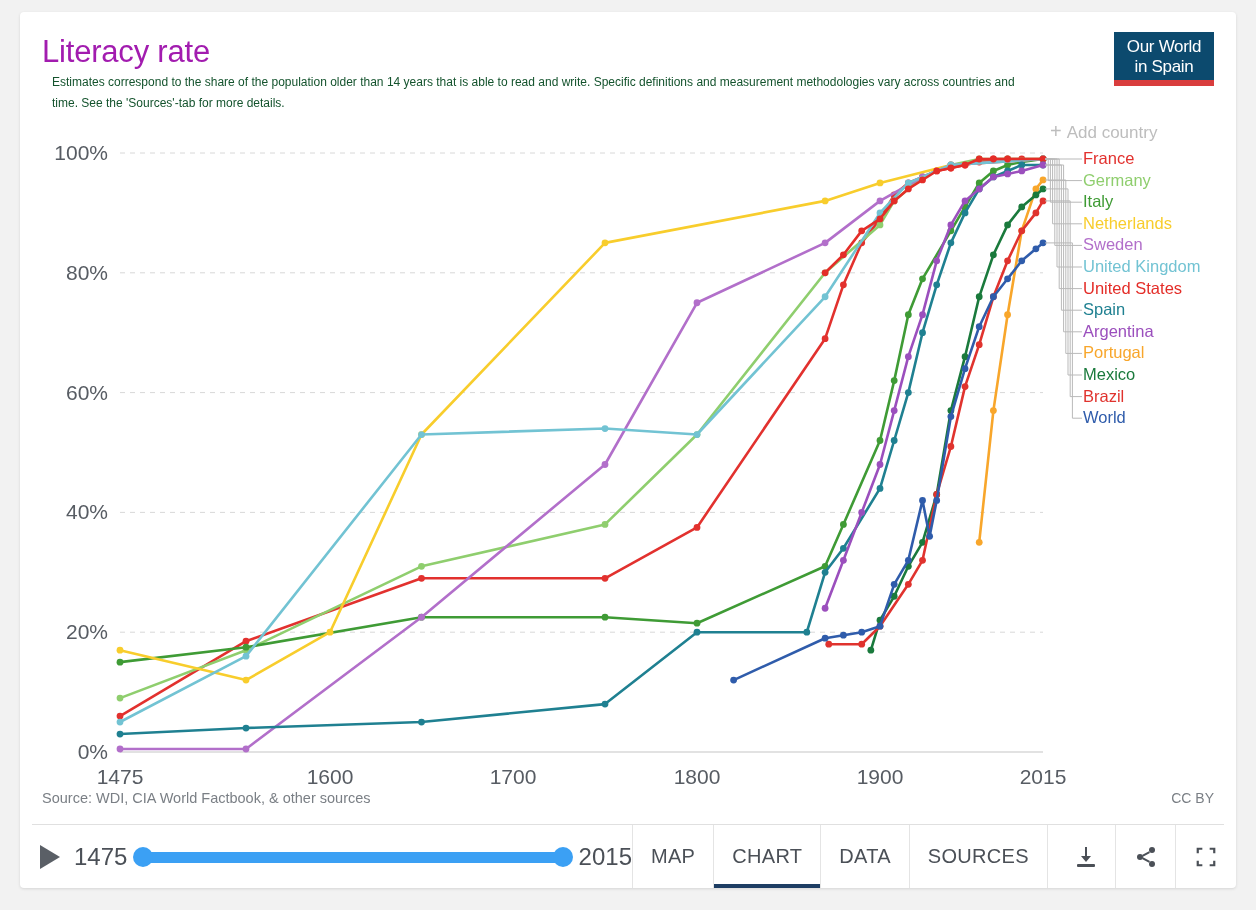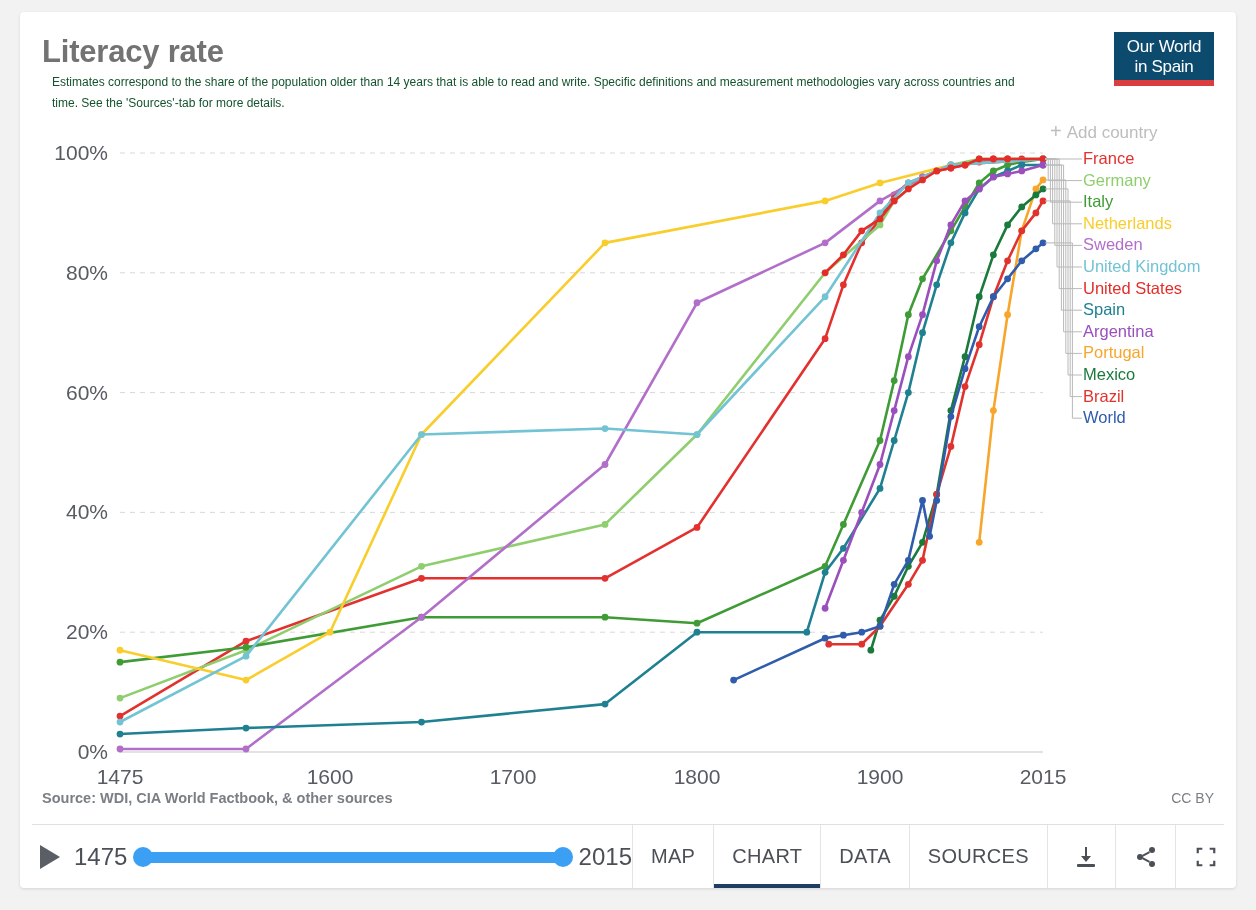--- a/index.html
+++ b/index.html
@@ -14,21 +14,21 @@
     position: absolute;
     left: 20px; top: 12px;
     width: 1216px; height: 876px;
     background: #ffffff;
     border-radius: 4px;
     box-shadow: 0 1px 3px rgba(0,0,0,0.12);
   }
   
   #title {
     position: absolute; left: 22px; top: 22px;
-    font-size: 31px; color: #737373; font-weight: 700;
+    font-size: 31px; color: #a21caf; font-weight: 400;
     letter-spacing: -0.2px;
   }
   #subtitle {
     position: absolute; left: 23px; top: 60px;
     width: 985px;
     font-size: 12px; color: #14532d; line-height: 21px; margin-left: 9px;
   }
   #logo {
     position: absolute; right: 22px; top: 20px;
     width: 100px; height: 54px;
@@ -55,21 +55,21 @@
   }
   .legend-item {
     font-size: 16.5px;
     line-height: 21.6px;
     white-space: nowrap;
     cursor: pointer;
   }
   
   #source {
     position: absolute; left: 22px; top: 778px;
-    font-size: 14.5px; color: #7a7f85; font-weight: bold;
+    font-size: 14.5px; color: #7a7f85;
   }
   #ccby {
     position: absolute; right: 22px; top: 778px;
     font-size: 14px; color: #7a7f85;
   }
   #footer-rule {
     position: absolute; left: 12px; right: 12px; top: 812px;
     border-top: 1px solid #e0e0e0;
   }
   

